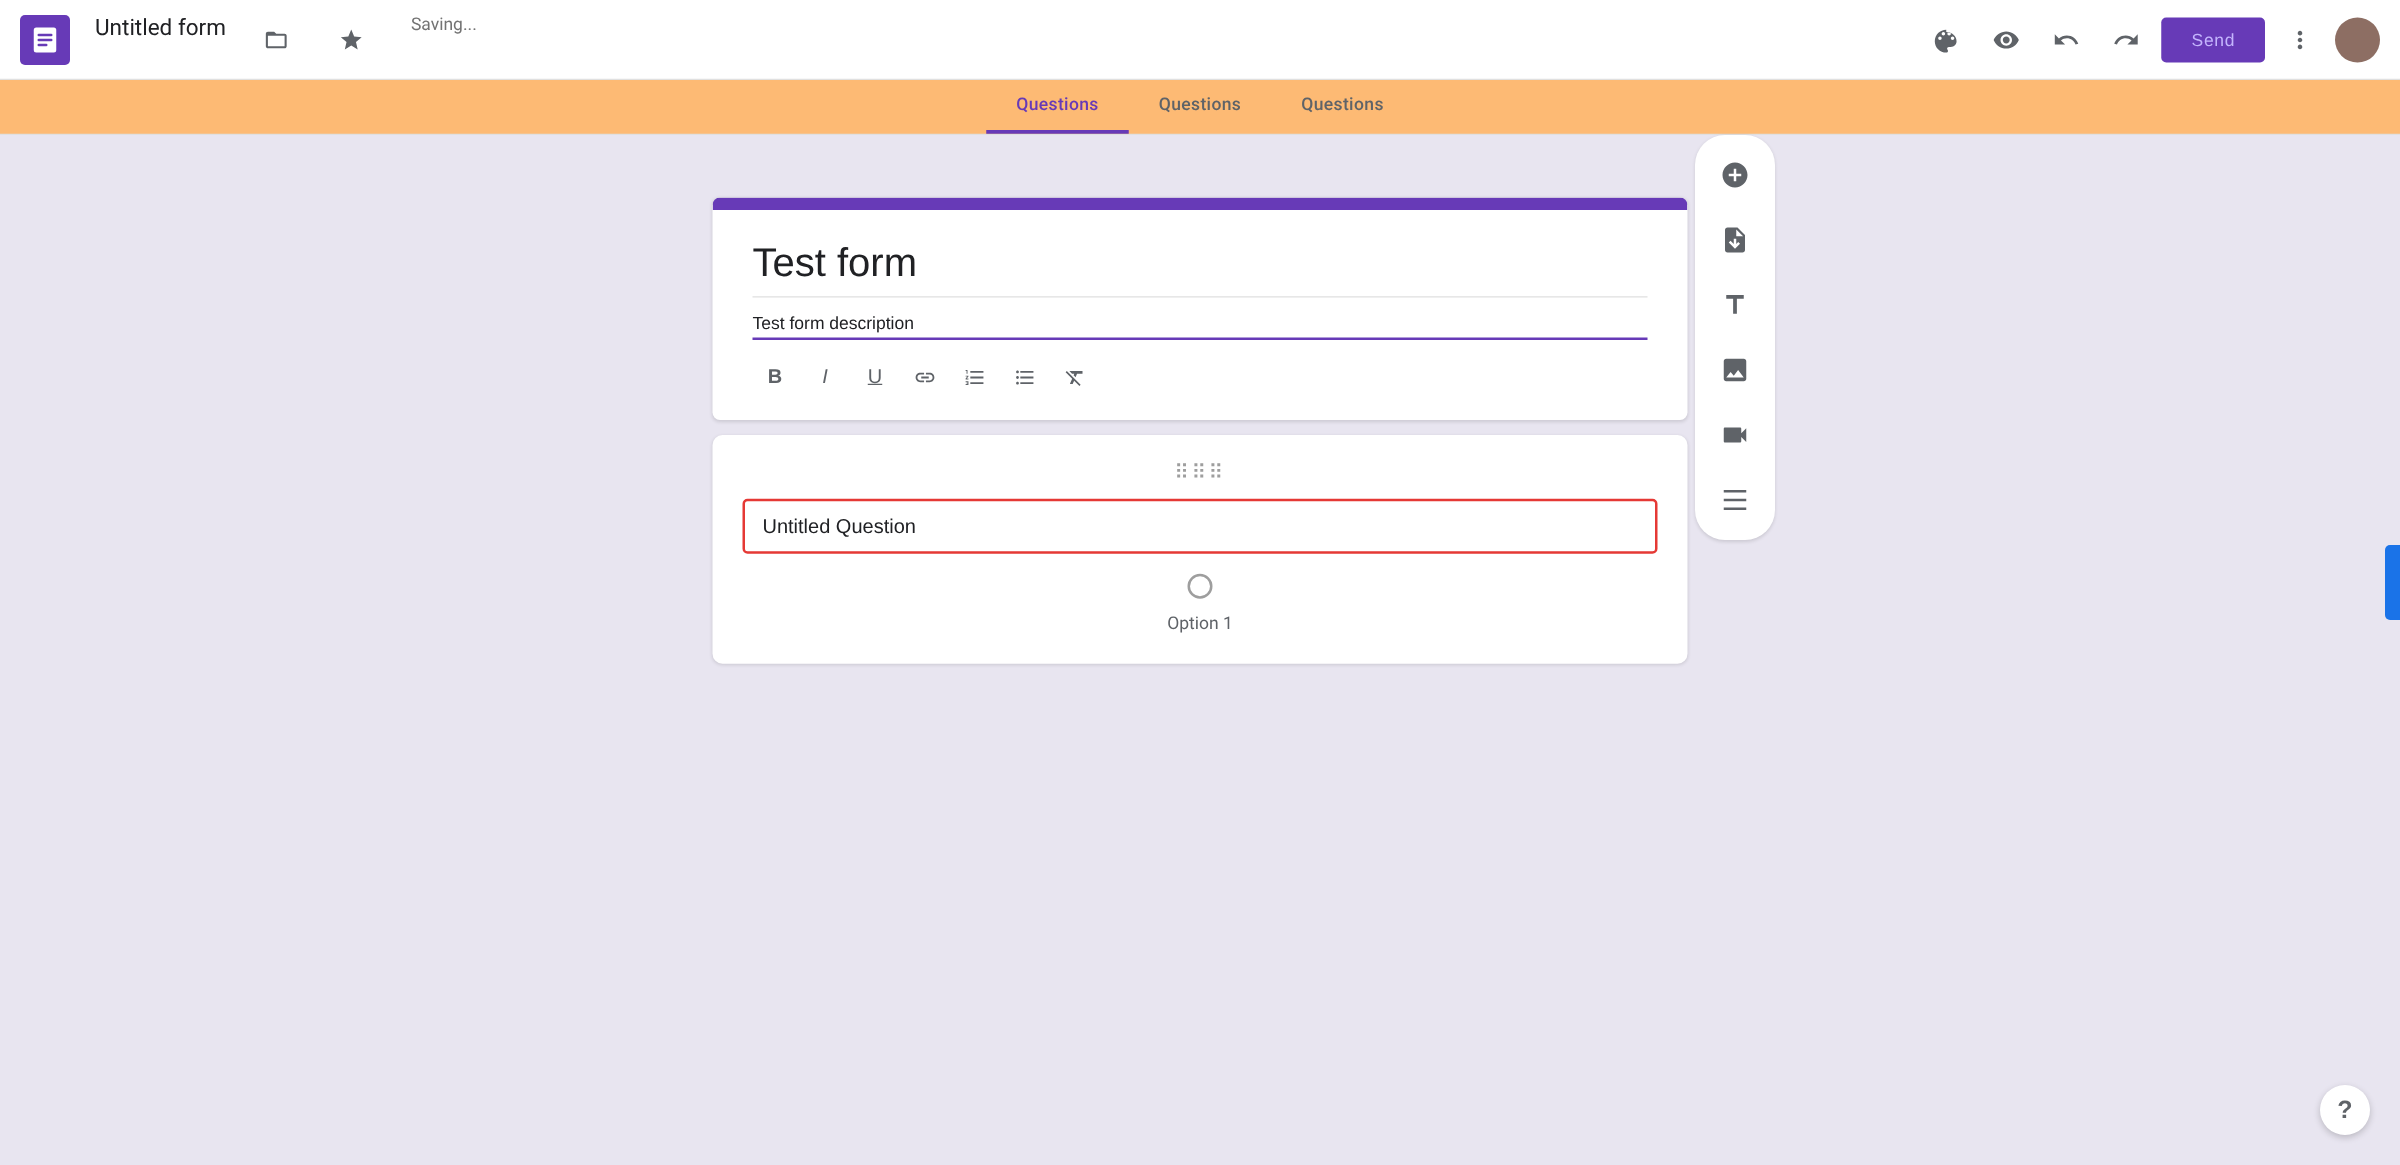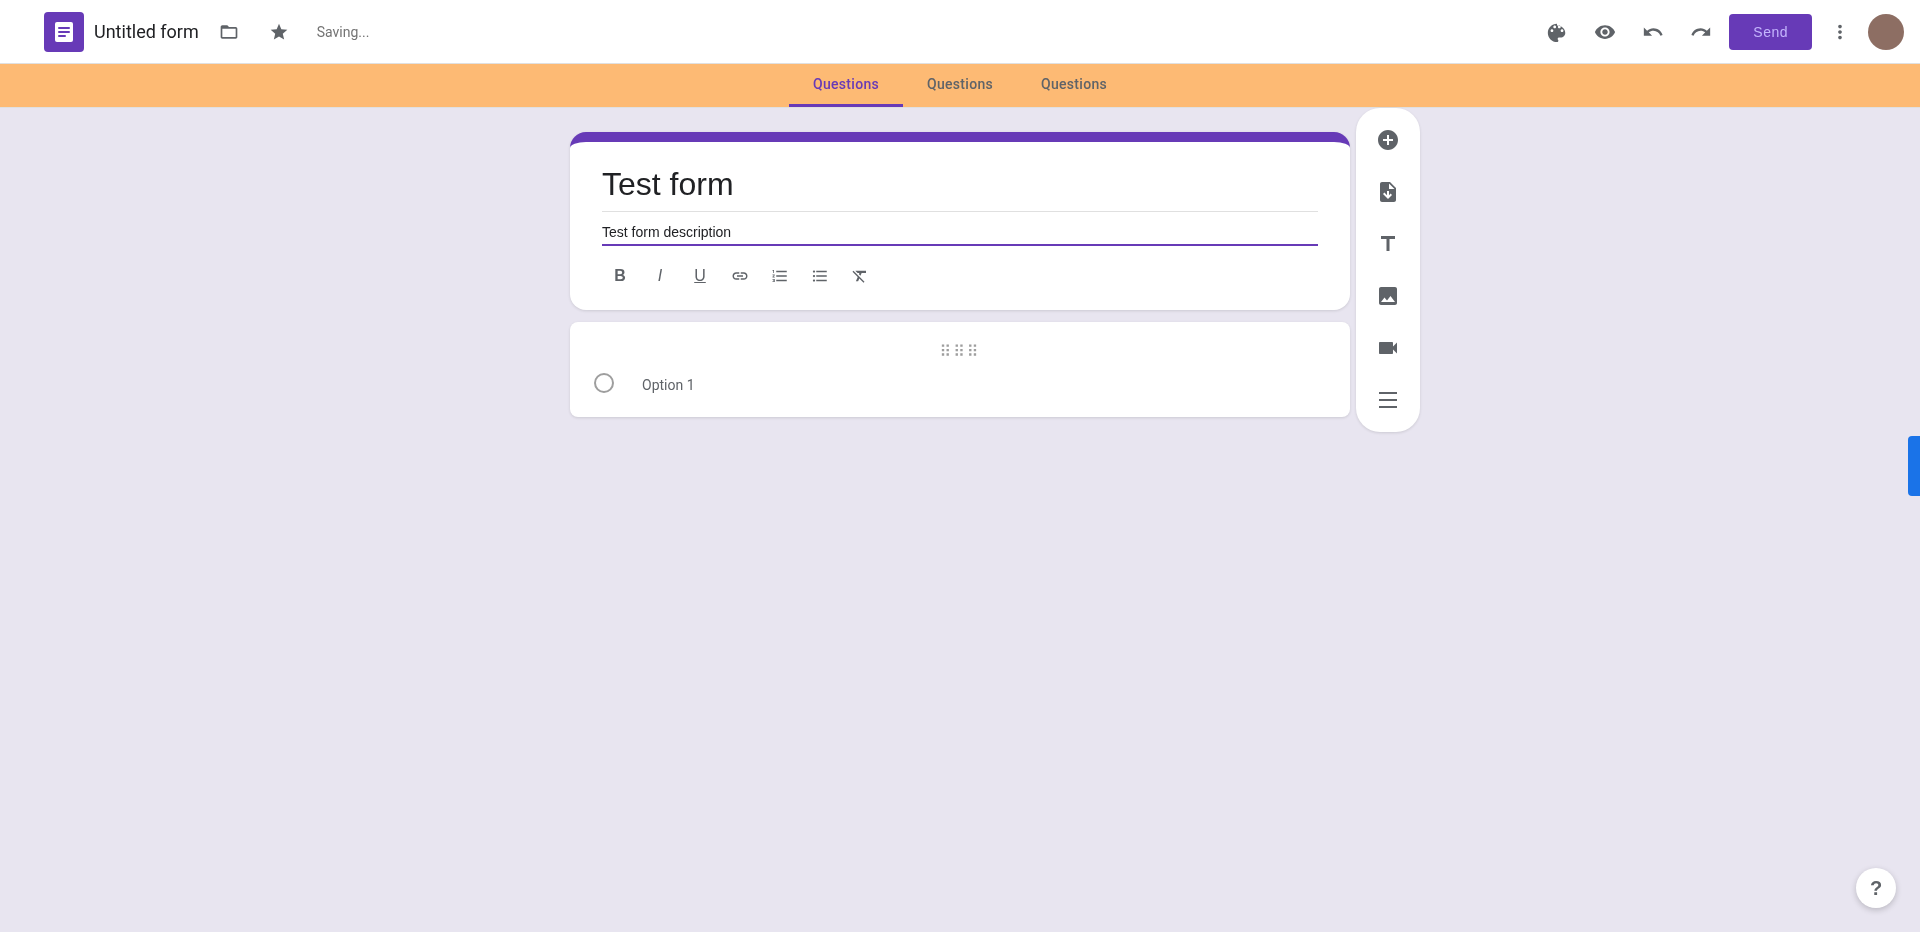--- a/index.html
+++ b/index.html
@@ -11,24 +11,23 @@
       align-items: center;
       background: #fff;
       height: 64px;
       padding: 0 16px;
       border-bottom: 1px solid #e0e0e0;
       position: relative;
       z-index: 10;
     }
     .header-left {
       display: flex;
-      align-items: center;
-      gap: 10px;
+      align-items: flex-start;
+      gap: 20px;
       flex: 1;
-      margin-left: 28px;
     }
     .app-icon {
       width: 40px;
       height: 40px;
       background: #673ab7;
       border-radius: 4px;
       display: flex;
       align-items: center;
       justify-content: center;
       flex-shrink: 0;
@@ -114,25 +113,26 @@
 
     
     .form-area {
       width: 780px;
       position: relative;
     }
 
     
     .form-header-card {
       background: #fff;
-      border-radius: 16px;
+      border-radius: 6px;
       border-top: 10px solid #673ab7;
       box-shadow: 0 1px 3px rgba(0,0,0,0.12);
       padding: 24px 32px 16px;
       margin-bottom: 12px;
+      margin-top: 26px;
     }
     .form-title-input {
       font-size: 32px;
       font-weight: 400;
       color: #202124;
       border: none;
       outline: none;
       width: 100%;
       margin-bottom: 8px;
       border-bottom: 1px solid #e0e0e0;
@@ -195,22 +195,23 @@
     .question-input {
       font-size: 16px;
       color: #202124;
       border: none;
       outline: none;
       width: 100%;
       background: transparent;
     }
     .option-row {
       display: flex;
-      align-items: flex-end;
-      gap: 28px;
+      align-items: center;
+      gap: 12px;
+      flex-direction: column;
     }
     .radio-circle {
       width: 20px;
       height: 20px;
       border-radius: 50%;
       border: 2px solid #9e9e9e;
       flex-shrink: 0;
     }
     .option-text {
       font-size: 14px;
@@ -367,20 +368,23 @@
         <button class="fmt-btn">
           <svg width="18" height="18" viewBox="0 0 24 24" fill="#5f6368">
               <path d="M3.27 5L2 6.27l6.97 6.97L6.5 19h3l1.57-3.66L16.73 21 18 19.73 3.27 5zM6 5v.18L8.82 8h2.4l-.72 1.68 2.1 2.1L14.21 8H20V5H6z"></path>
             </svg>
         </button>
       </div>
     </div>
 
     <div class="question-card">
       <div class="drag-handle">⠿⠿⠿</div>
+      <div class="question-input-wrapper">
+        <input class="question-input" type="text" value="Untitled Question" style="">
+      </div>
       <div class="option-row">
         <div class="radio-circle"></div>
         <span class="option-text">Option 1</span>
       </div>
     </div>
 
   </div>
 
   <div class="right-sidebar" style="position: absolute; right: calc(50% - 460px); top: 0;">
     <button class="sidebar-icon-btn" title="Add question">

